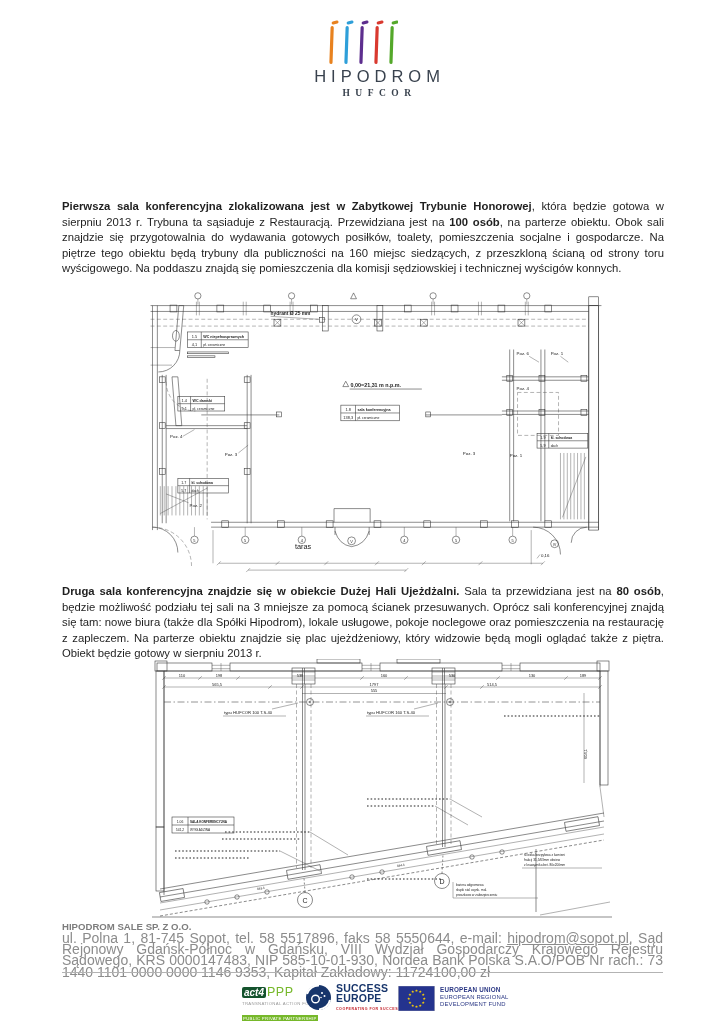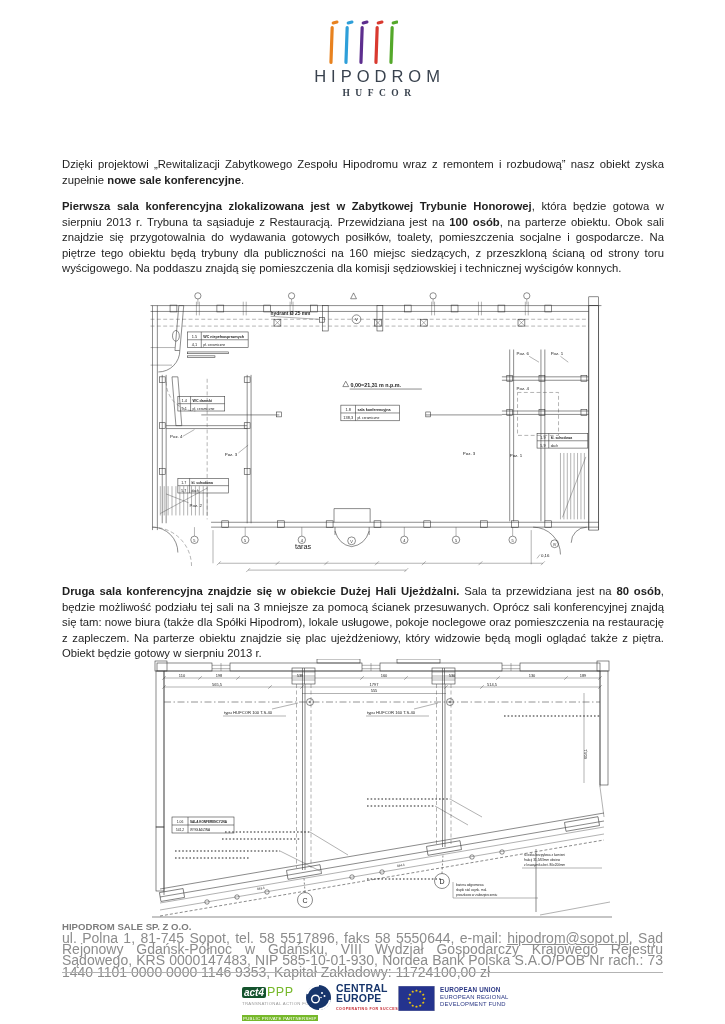--- a/index.html
+++ b/index.html
@@ -74,21 +74,20 @@
       </g>
       <g transform="translate(60,0) rotate(2 2 24)">
         <rect x="0" y="6" width="3.2" height="38" rx="1.6" fill="#54A82A"></rect>
         <rect x="1" y="2" width="7" height="3" rx="1.5" transform="rotate(-18 1 3.5)" fill="#54A82A"></rect>
       </g>
     </g>
   </svg>
   <div class="abs center brand">HIPODROM</div>
   <div class="abs center brand-city">HUFCOR</div>
 
-  <div class="abs para" style="top:157px"><span>Dzięki projektowi „Rewitalizacji Zabytkowego Zespołu Hipodromu wraz z remontem i rozbudową”  nasz obiekt zyska zupełnie </span><span class="b">nowe sale konferencyjne</span><span>.</span></div>
   <div class="abs para" style="top:199px"><span class="b">Pierwsza sala konferencyjna zlokalizowana jest w Zabytkowej Trybunie Honorowej</span><span>, która będzie gotowa w sierpniu 2013 r. Trybuna ta sąsiaduje z Restauracją. Przewidziana jest na </span><span class="b">100 osób</span><span>, na parterze obiektu. Obok sali znajdzie się przygotowalnia do wydawania gotowych posiłków, toalety, pomieszczenia socjalne i gospodarcze. Na piętrze tego obiektu będą trybuny dla publiczności na 160 miejsc siedzących, z przeszkloną ścianą od strony toru wyścigowego. Na poddaszu znajdą się pomieszczenia dla komisji sędziowskiej i technicznej wyścigów konnych.</span></div>
   <div class="abs para" style="top:584px"><span class="b">Druga sala konferencyjna znajdzie się w obiekcie Dużej Hali Ujeżdżalni.</span><span> Sala ta przewidziana jest na </span><span class="b">80 osób</span><span>, będzie możliwość podziału tej sali na 3 mniejsze za pomocą ścianek przesuwanych. Oprócz sali konferencyjnej znajdą się tam: nowe biura (także dla Spółki Hipodrom), lokale usługowe, pokoje noclegowe oraz pomieszczenia na restaurację z zapleczem. Na parterze obiektu znajdzie się plac ujeżdżeniowy, który widzowie będą mogli oglądać także z piętra. Obiekt będzie gotowy w sierpniu 2013 r.</span></div>
 
   <svg class="plan" style="left:145px;top:289px" width="462" height="285" viewBox="0 0 462 292">
     <defs>
       <pattern id="xh1" width="4" height="4" patternUnits="userSpaceOnUse">
         <path d="M0,0 L4,4 M4,0 L0,4" stroke="#777" stroke-width="0.5"></path>
       </pattern>
     </defs>
 
@@ -504,21 +503,21 @@
     <svg width="27" height="27" viewBox="0 0 27 27">
       <circle cx="13.5" cy="13.5" r="12.5" fill="#17356B"></circle>
       <path d="M2,10 A12 12 0 0 1 14,1.5" stroke="#fff" stroke-width="2" fill="none"></path>
       <path d="M25,16 A12 12 0 0 1 14,25.5" stroke="#fff" stroke-width="2" fill="none"></path>
       <circle cx="10.5" cy="15" r="3.8" fill="none" stroke="#fff" stroke-width="1.4"></circle>
       <circle cx="17" cy="9" r="1" fill="#fff"></circle>
         <circle cx="19.5" cy="12" r="1" fill="#fff"></circle>
         <circle cx="16" cy="13.5" r="0.8" fill="#fff"></circle>
     </svg>
     <div class="ce-text">
-      <div class="ce-name">CENTRAL</div>
+      <div class="ce-name">SUCCESS</div>
       <div class="ce-name">EUROPE</div>
       <div class="ce-tag">COOPERATING FOR SUCCESS.</div>
     </div>
   </div>
 
   <div class="abs eu">
     <svg width="37" height="25" viewBox="0 0 38 26">
       <rect x="0" y="0" width="38" height="26" fill="#24338E" stroke="#b9b9b9" stroke-width="0.5"></rect>
       <g fill="#FFD500" font-size="4" text-anchor="middle" font-family="Liberation Sans, sans-serif">
         <text x="19" y="6.5">★</text>

